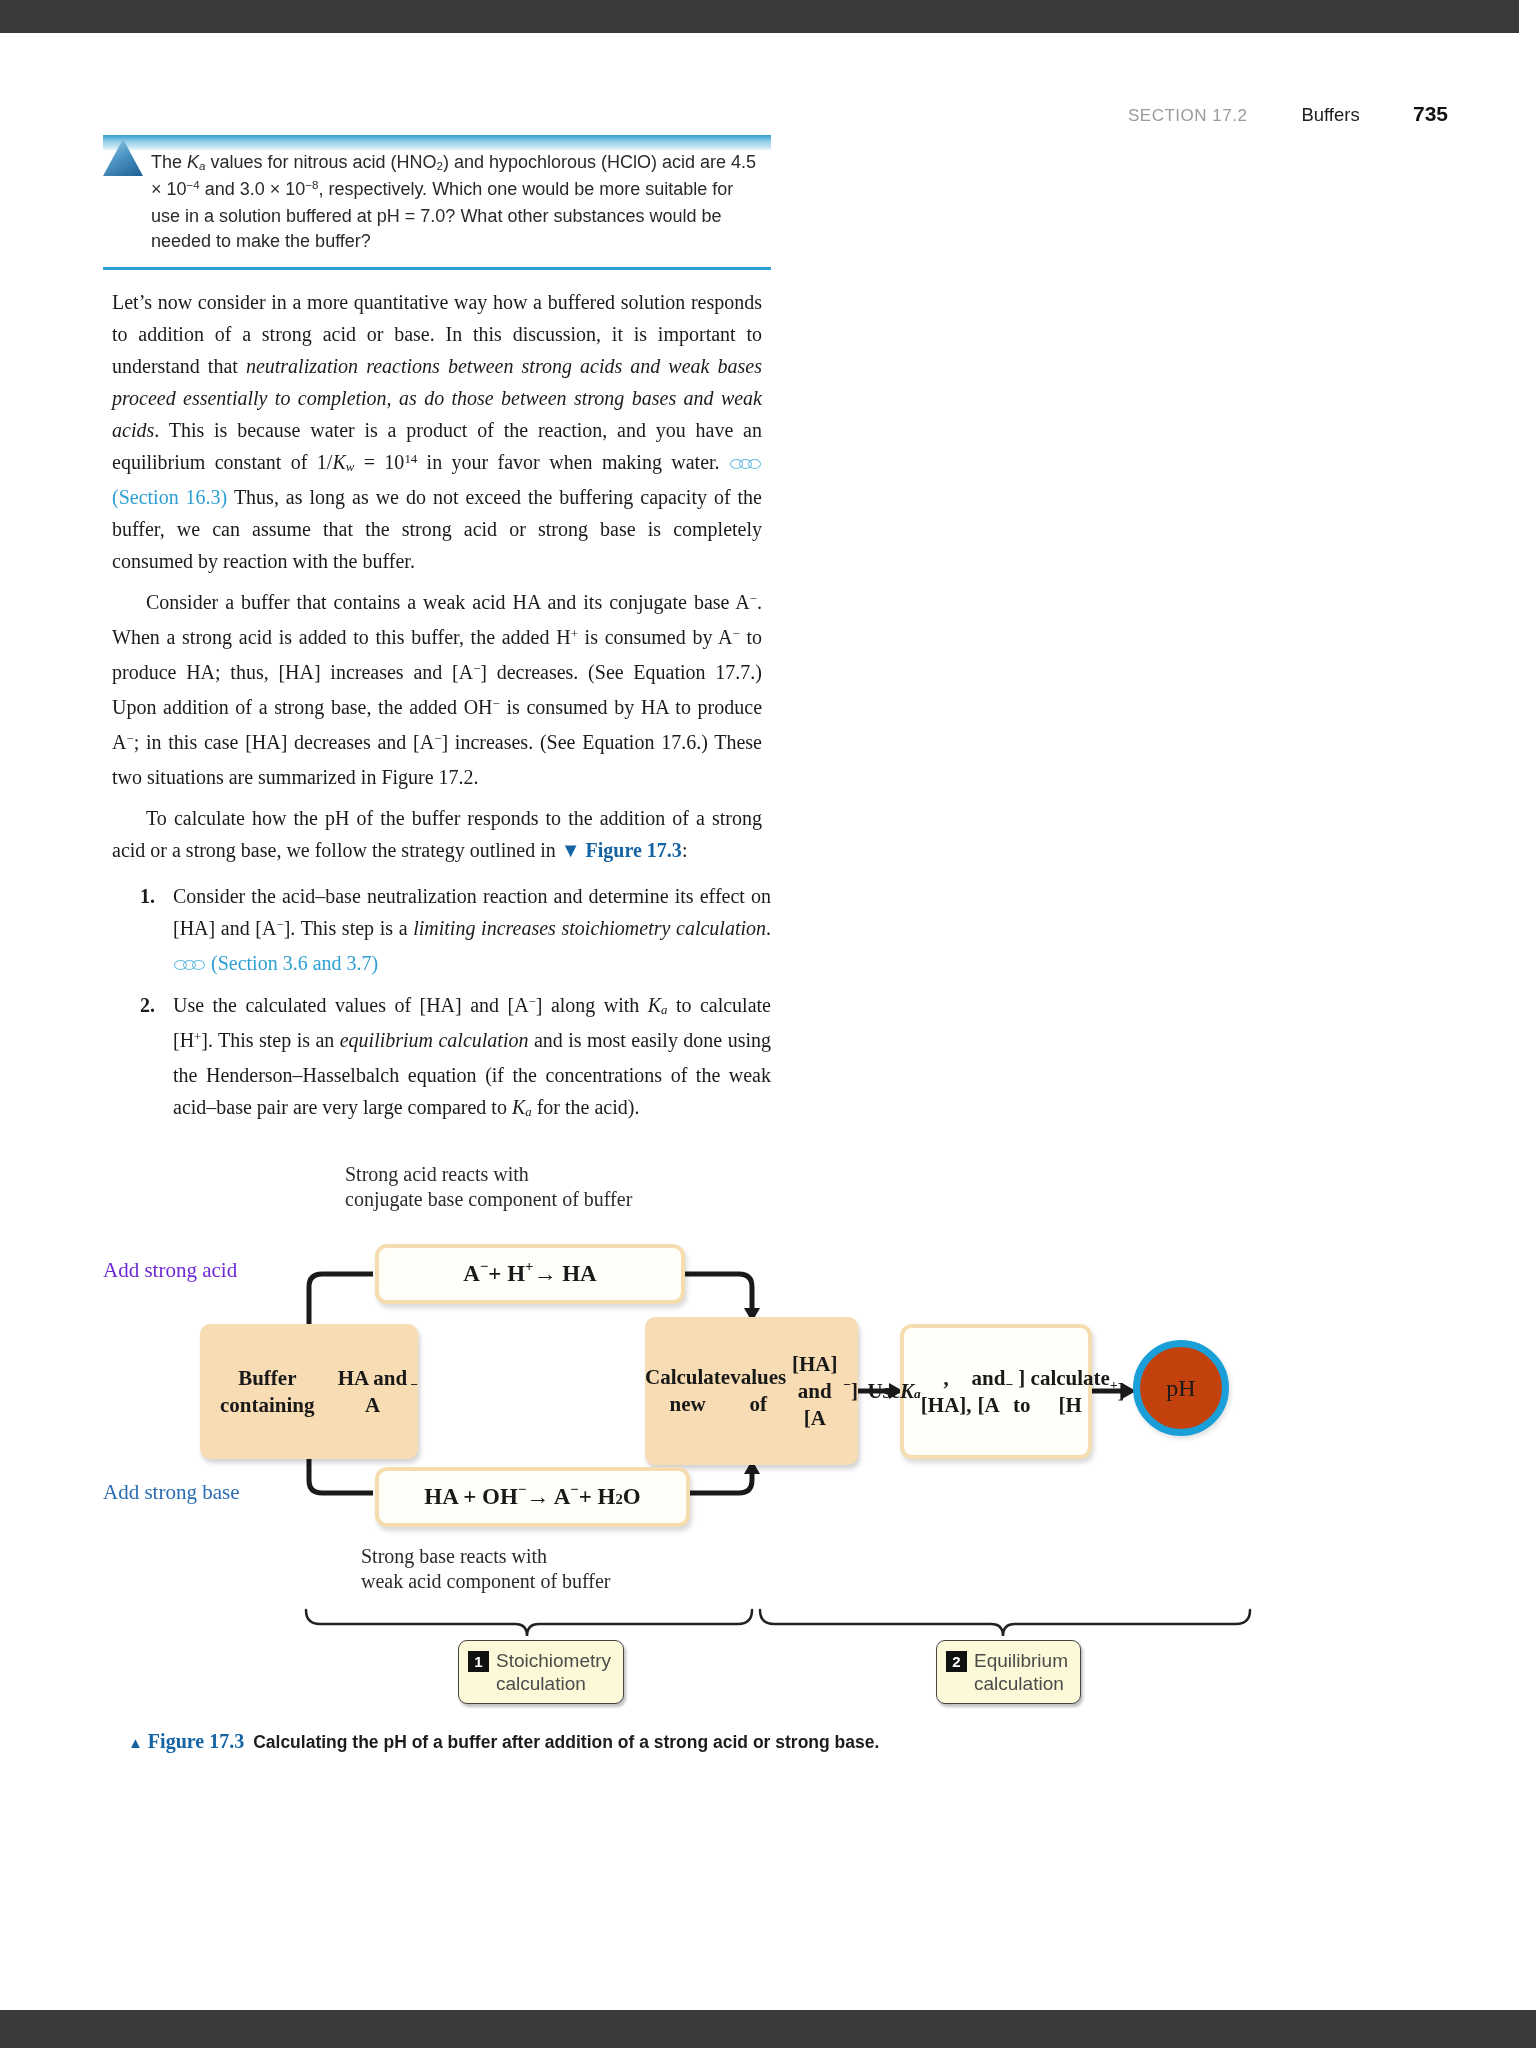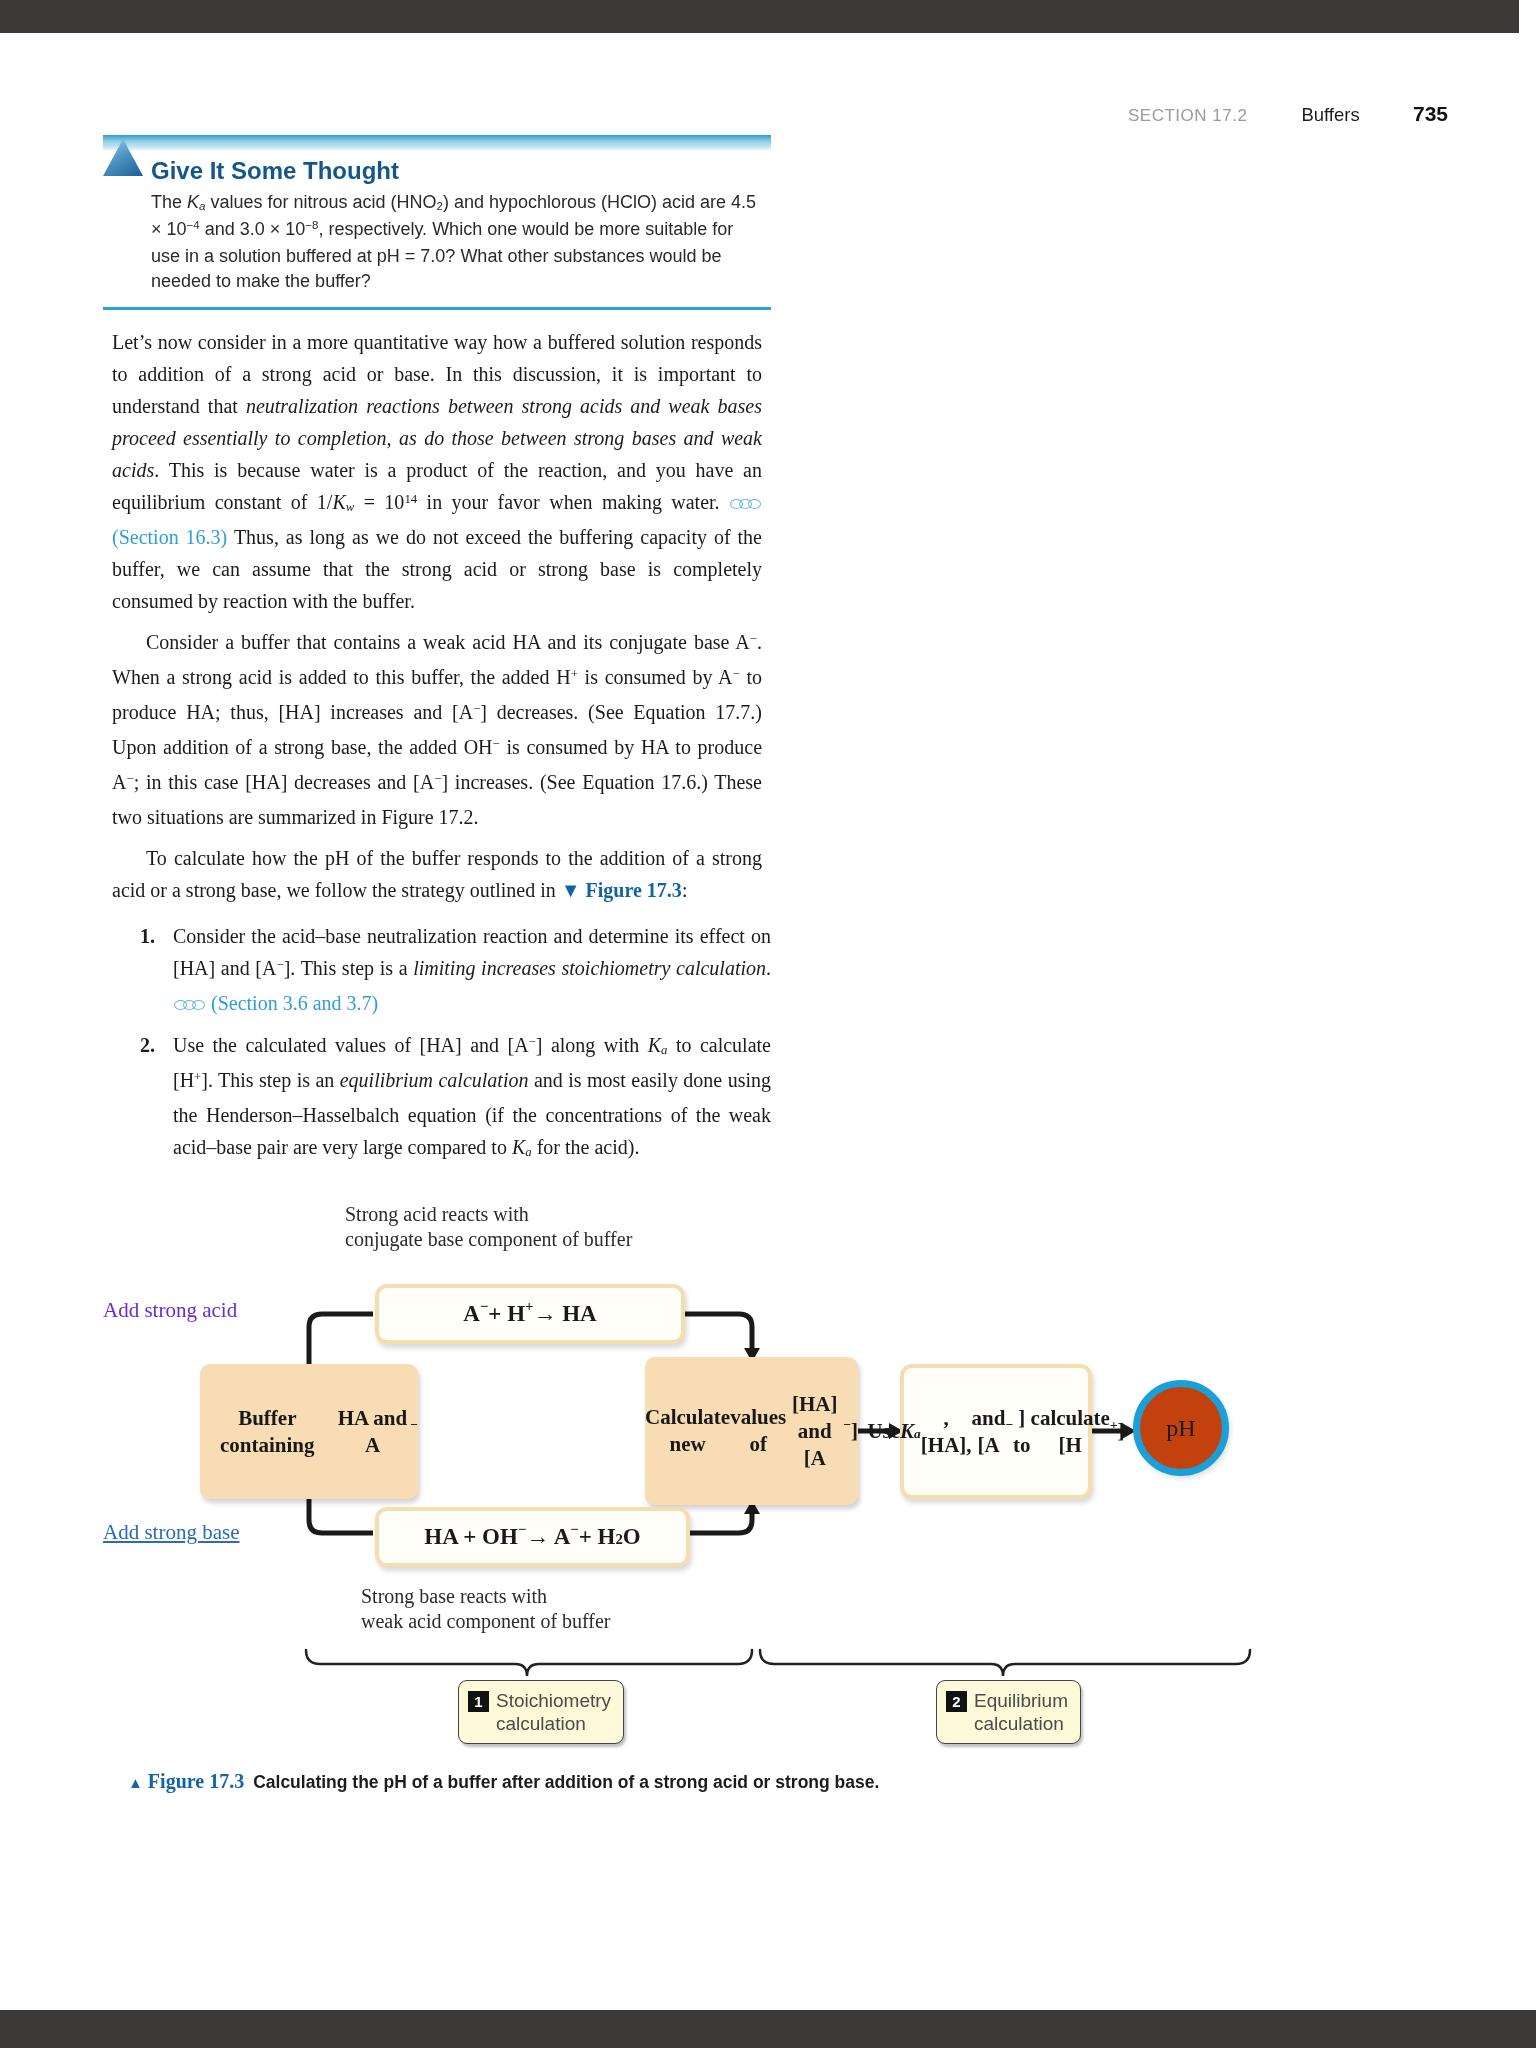--- a/index.html
+++ b/index.html
@@ -49,21 +49,21 @@
   .chain-icon{display:inline-block;white-space:nowrap;margin:0 1px;}
   .chain-icon i{display:inline-block;width:11px;height:8px;border:1.6px solid #66bce0;
                 border-radius:50%;vertical-align:middle;}
   .chain-icon i + i{margin-left:-4px;}
 
   
   .fig{position:relative;width:1150px;height:552px;margin-top:36px;}
   .fig svg{position:absolute;left:0;top:0;}
   .fig-label{position:absolute;font-size:20px;line-height:25px;color:#2b2b2b;}
   .lbl-red{color:#6d28d9;font-size:21px;text-align:center;}
-  .lbl-blue{color:#2a6cb3;font-size:21px;text-decoration:underline;}
+  .lbl-blue{color:#2a6cb3;font-size:21px;}
   .fig-box{position:absolute;display:flex;align-items:center;justify-content:center;
            text-align:center;font-weight:700;color:#191919;}
   .tan{background:#f8dcb3;border-radius:10px;box-shadow:2px 4px 5px rgba(0,0,0,.18);}
   .whitebox{background:#fffef8;border:4px solid #f5ddb0;border-radius:12px;
             box-shadow:2px 4px 5px rgba(0,0,0,.15);}
   .rx{font-size:23px;}
   .bx{font-size:21px;line-height:27px;}
   .ph-circle{position:absolute;left:1030px;top:178px;width:82px;height:82px;background:#c2410c;
              border:7px solid #1b9fd8;border-radius:50%;display:flex;align-items:center;
              justify-content:center;font-size:24px;color:#191919;box-shadow:2px 3px 5px rgba(0,0,0,.12);}
@@ -88,21 +88,20 @@
   <span class="hdr-section">SECTION 17.2</span>
   <span class="hdr-title">Buffers</span>
   <span class="hdr-page">735</span>
 </div>
 
 <div class="main">
 
   <section class="gist">
     <div class="gist-bar"></div>
     <div class="gist-tri"></div>
-    <h2 class="gist-heading">Give It Some Thought</h2>
     <p class="gist-body"><span>The </span><span class="seg-i">K</span><span class="seg-isub">a</span><span> values for nitrous acid (HNO</span><span class="seg-sub">2</span><span>) and hypochlorous (HClO) acid are 4.5 × 10</span><span class="seg-sup">−4</span><span> and 3.0 × 10</span><span class="seg-sup">−8</span><span>, respectively. Which one would be more suitable for use in a solution buffered at pH = 7.0? What other substances would be needed to make the buffer?</span></p>
   </section>
 
 
   <div class="bodytext">
     <p class="para"><span>Let’s now consider in a more quantitative way how a buffered solution responds to addition of a strong acid or base. In this discussion, it is important to understand that </span><span class="seg-i">neutralization reactions between strong acids and weak bases proceed essentially to completion, as do those between strong bases and weak acids</span><span>. This is because water is a product of the reaction, and you have an equilibrium constant of 1/</span><span class="seg-i">K</span><span class="seg-isub">w</span><span> = 10</span><span class="seg-sup">14</span><span> in your favor when making water. </span><span class="chain-icon"><i></i><i></i><i></i></span><span class="seg-link"> (Section 16.3)</span><span> Thus, as long as we do not exceed the buffering capacity of the buffer, we can assume that the strong acid or strong base is completely consumed by reaction with the buffer.</span></p>
     <p class="para indent"><span>Consider a buffer that contains a weak acid HA and its conjugate base A</span><span class="seg-sup">−</span><span>. When a strong acid is added to this buffer, the added H</span><span class="seg-sup">+</span><span> is consumed by A</span><span class="seg-sup">−</span><span> to produce HA; thus, [HA] increases and [A</span><span class="seg-sup">−</span><span>] decreases. (See Equation 17.7.) Upon addition of a strong base, the added OH</span><span class="seg-sup">−</span><span> is consumed by HA to produce A</span><span class="seg-sup">−</span><span>; in this case [HA] decreases and [A</span><span class="seg-sup">−</span><span>] increases. (See Equation 17.6.) These two situations are summarized in Figure 17.2.</span></p>
     <p class="para indent"><span>To calculate how the pH of the buffer responds to the addition of a strong acid or a strong base, we follow the strategy outlined in </span><span class="seg-flink">▼ Figure 17.3</span><span>:</span></p>
   </div>
 

